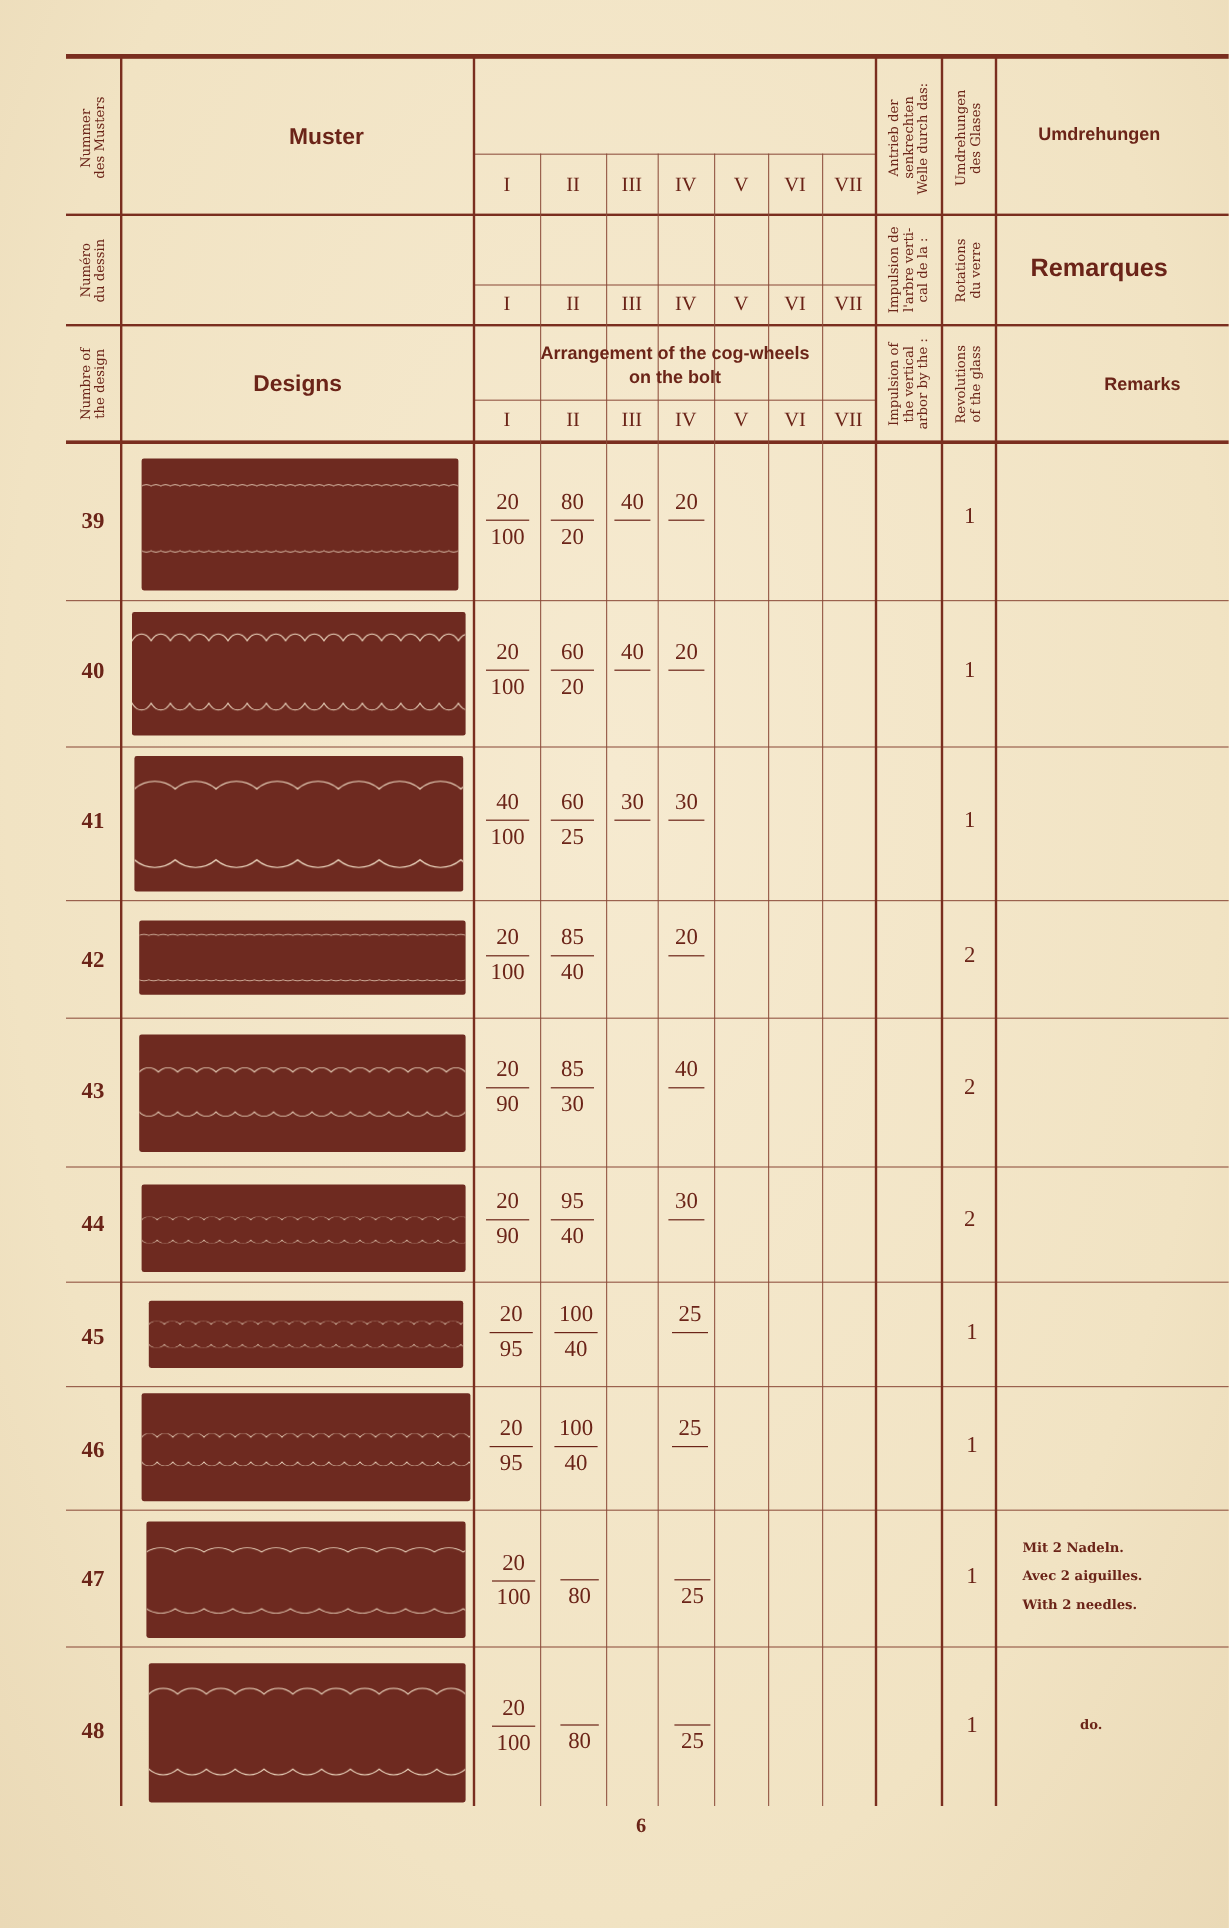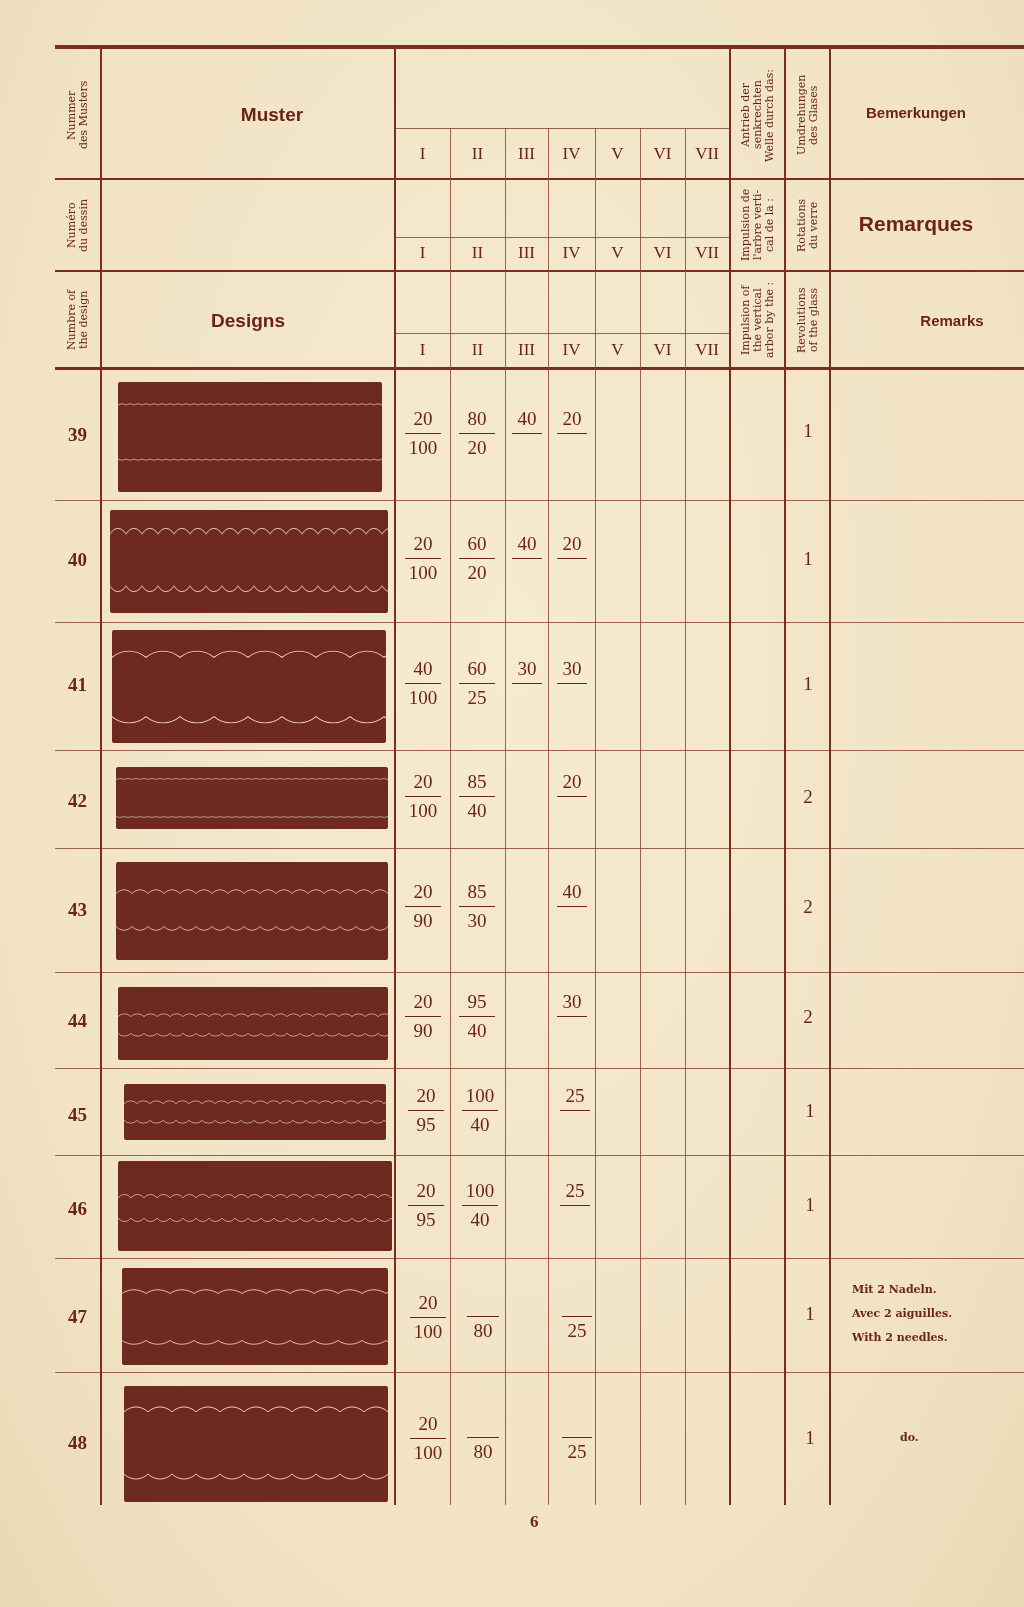--- a/index.html
+++ b/index.html
@@ -69,21 +69,21 @@
   <div class="rule-v" style="left:829px;top:48px;width:2px;height:1457px;"></div>
 
   <div class="cell vert" style="left:58px;top:54px;width:40px;height:122px;">Nummer
 des Musters</div>
   <div class="cell bold-sans" style="left:102px;top:100px;width:292px;height:30px;font-size:19px;margin-left:24px;">Muster</div>
   <div class="cell vert" style="left:731px;top:54px;width:53px;height:122px;">Antrieb der
 senkrechten
 Welle durch das:</div>
   <div class="cell vert" style="left:786px;top:54px;width:43px;height:122px;">Umdrehungen
 des Glases</div>
-  <div class="cell bold-sans" style="left:831px;top:100px;width:170px;height:24px;font-size:15px;">Bemerkungen</div>
+  <div class="cell bold-sans" style="left:831px;top:100px;width:170px;height:24px;font-size:15px;">Umdrehungen</div>
 
   <div class="cell roman" style="left:395px;top:140px;width:55px;height:28px;">I</div>
   <div class="cell roman" style="left:450px;top:140px;width:55px;height:28px;">II</div>
   <div class="cell roman" style="left:505px;top:140px;width:43px;height:28px;">III</div>
   <div class="cell roman" style="left:548px;top:140px;width:47px;height:28px;">IV</div>
   <div class="cell roman" style="left:595px;top:140px;width:45px;height:28px;">V</div>
   <div class="cell roman" style="left:640px;top:140px;width:45px;height:28px;">VI</div>
   <div class="cell roman" style="left:685px;top:140px;width:44px;height:28px;">VII</div>
 
   <div class="cell vert" style="left:58px;top:182px;width:40px;height:86px;">Numéro
@@ -99,20 +99,22 @@
   <div class="cell roman" style="left:450px;top:239px;width:55px;height:28px;">II</div>
   <div class="cell roman" style="left:505px;top:239px;width:43px;height:28px;">III</div>
   <div class="cell roman" style="left:548px;top:239px;width:47px;height:28px;">IV</div>
   <div class="cell roman" style="left:595px;top:239px;width:45px;height:28px;">V</div>
   <div class="cell roman" style="left:640px;top:239px;width:45px;height:28px;">VI</div>
   <div class="cell roman" style="left:685px;top:239px;width:44px;height:28px;">VII</div>
 
   <div class="cell vert" style="left:58px;top:274px;width:40px;height:92px;">Numbre of
 the design</div>
   <div class="cell bold-sans" style="left:102px;top:306px;width:292px;height:30px;font-size:19px;">Designs</div>
+  <div class="cell bold-sans" style="left:396px;top:280px;width:333px;height:50px;font-size:15px;white-space:pre;line-height:20px;">Arrangement of the cog-wheels
+on the bolt</div>
   <div class="cell vert" style="left:731px;top:274px;width:53px;height:92px;">Impulsion of
 the vertical
 arbor by the :</div>
   <div class="cell vert" style="left:786px;top:274px;width:43px;height:92px;">Revolutions
 of the glass</div>
   <div class="cell bold-sans" style="left:831px;top:308px;width:170px;height:24px;font-size:15px;padding-left:36px;">Remarks</div>
 
   <div class="cell roman" style="left:395px;top:336px;width:55px;height:28px;">I</div>
   <div class="cell roman" style="left:450px;top:336px;width:55px;height:28px;">II</div>
   <div class="cell roman" style="left:505px;top:336px;width:43px;height:28px;">III</div>

